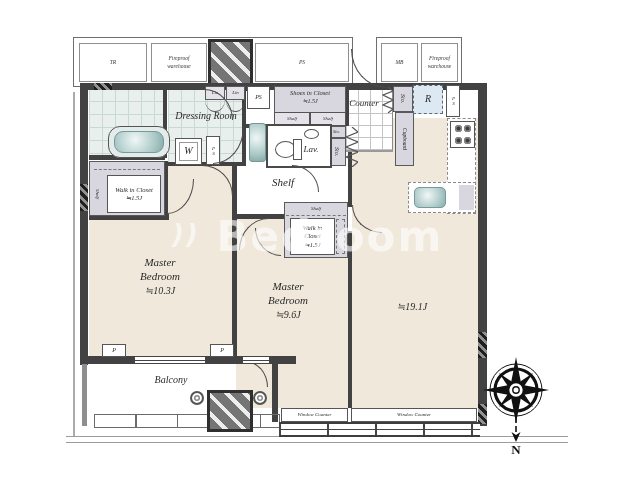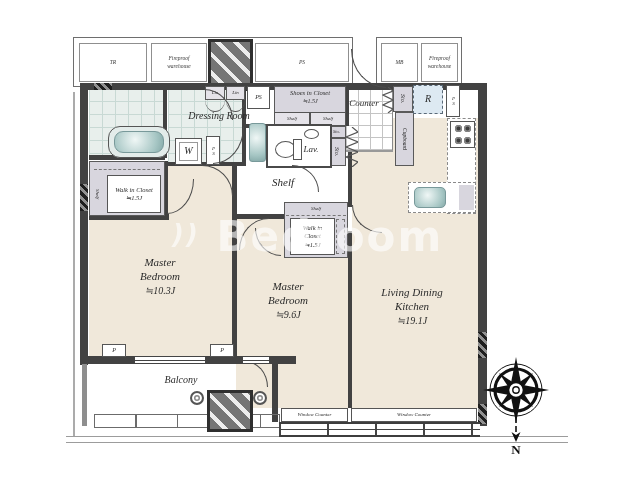--- a/index.html
+++ b/index.html
@@ -168,21 +168,21 @@
   </div>
 
   <div class="a" style="left:266px;top:124px;width:66px;height:44px;background:#fff;border:2.5px solid #4a4a4a;"></div>
   <div class="a" style="left:275px;top:141px;width:21px;height:17px;background:#fff;border:1.4px solid #555;border-radius:50%;"></div>
   <div class="a" style="left:293px;top:139px;width:9px;height:21px;background:#fff;border:1.4px solid #555;"></div>
   <div class="a" style="left:304px;top:129px;width:15px;height:10px;border:1.2px solid #555;border-radius:50%;"></div>
   <div class="a lbl t9" style="left:296px;top:144px;width:30px;">Lav.</div>
 
   <div class="a" style="left:108px;top:126px;width:62px;height:32px;background:#e3ecea;border:1.8px solid #555;border-radius:12px;"></div>
   <div class="a teal" style="left:114px;top:131px;width:50px;height:22px;border-radius:9px;"></div>
-  <div class="a lbl t10" style="left:184px;top:110px;width:70px;">Dressing Room</div>
+  <div class="a lbl t10" style="left:171px;top:110px;width:70px;">Dressing Room</div>
   <div class="a teal" style="left:249px;top:123px;width:17px;height:39px;border-radius:3px;"></div>
 
   <div class="a cen" style="left:175px;top:138px;width:27px;height:27px;background:#fff;border:1.4px solid #555;box-shadow:inset 0 0 0 3px #fff, inset 0 0 0 4px #999;">
     <span class="lbl t10">W</span>
   </div>
   <div class="a whitebox cen" style="left:206px;top:136px;width:14px;height:29px;">
     <span class="stack t5">PS</span>
   </div>
 
   <div class="a closet cen" style="left:205px;top:86px;width:20px;height:14px;background:#e5e3e9;">
@@ -235,24 +235,24 @@
   <div class="a lbl t11" style="left:258px;top:176px;width:50px;">Shelf</div>
   <div class="a lbl t11" style="left:112px;top:256px;width:96px;">
     <span style="display:inline-block;width:70px;">Master Bedroom</span><br>
     <span class="t10">≒10.3J</span>
   </div>
   <div class="a lbl t11" style="left:242px;top:280px;width:92px;">
     <span style="display:inline-block;width:70px;">Master Bedroom</span><br>
     <span class="t10">≒9.6J</span>
   </div>
   <div class="a lbl t11" style="left:366px;top:286px;width:92px;">
-    <span style="display:inline-block;width:88px;">Living Dining Kitchen</span><br>
+    <br>
     <span class="t10">≒19.1J</span>
   </div>
-  <div class="a lbl t10" style="left:146px;top:374px;width:70px;">Balcony</div>
+  <div class="a lbl t10" style="left:136px;top:374px;width:70px;">Balcony</div>
 
   <div class="a win" style="left:134px;top:356px;width:72px;height:8px;z-index:3;"></div>
   <div class="a win" style="left:242px;top:356px;width:28px;height:8px;z-index:3;"></div>
   <div class="a whitebox cen" style="left:102px;top:344px;width:24px;height:13px;z-index:4;">
     <span class="lbl t6">P</span>
   </div>
   <div class="a whitebox cen" style="left:210px;top:344px;width:24px;height:13px;z-index:4;">
     <span class="lbl t6">P</span>
   </div>
   <div class="a rail" style="left:94px;top:414px;width:186px;height:14px;"></div>

